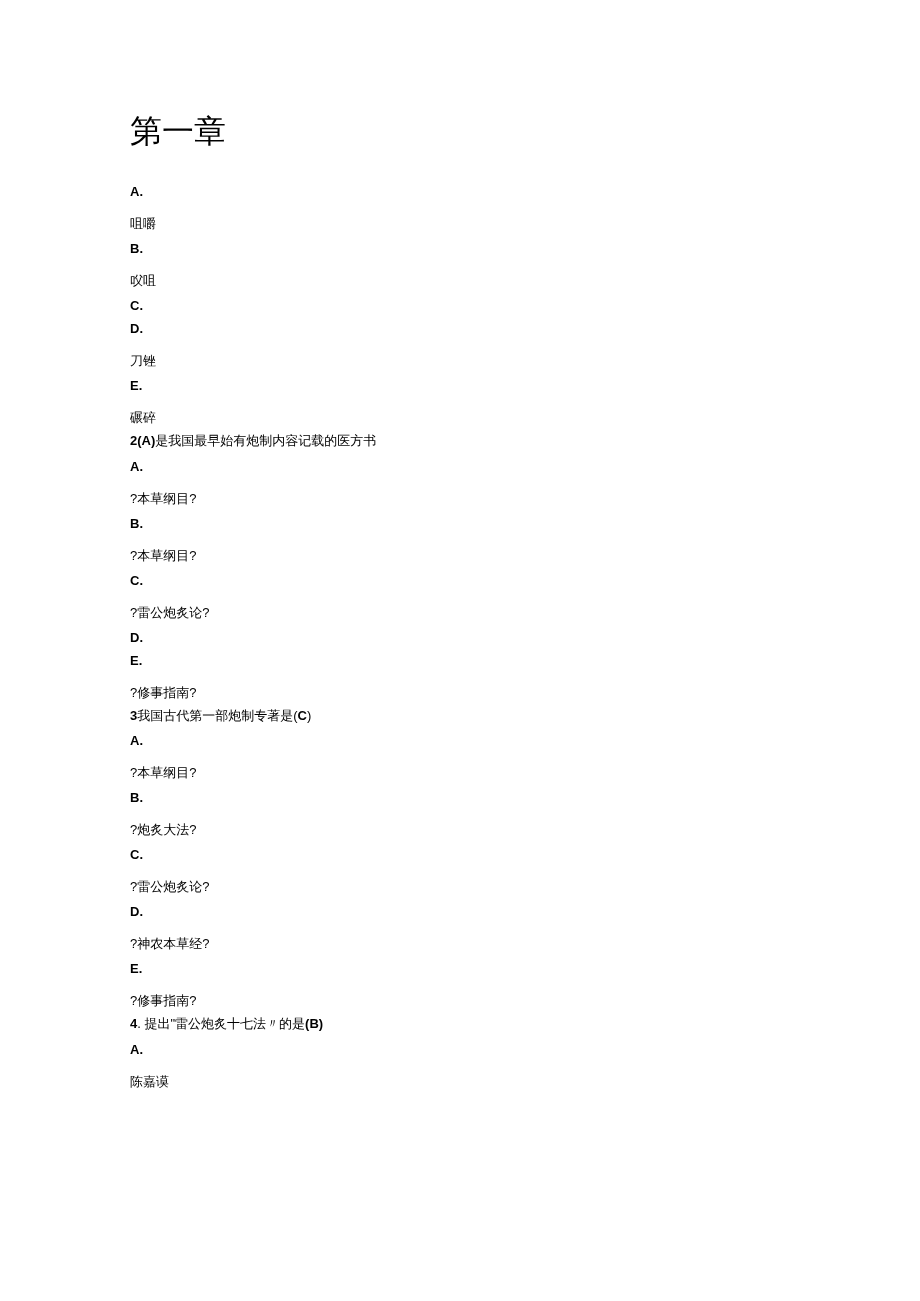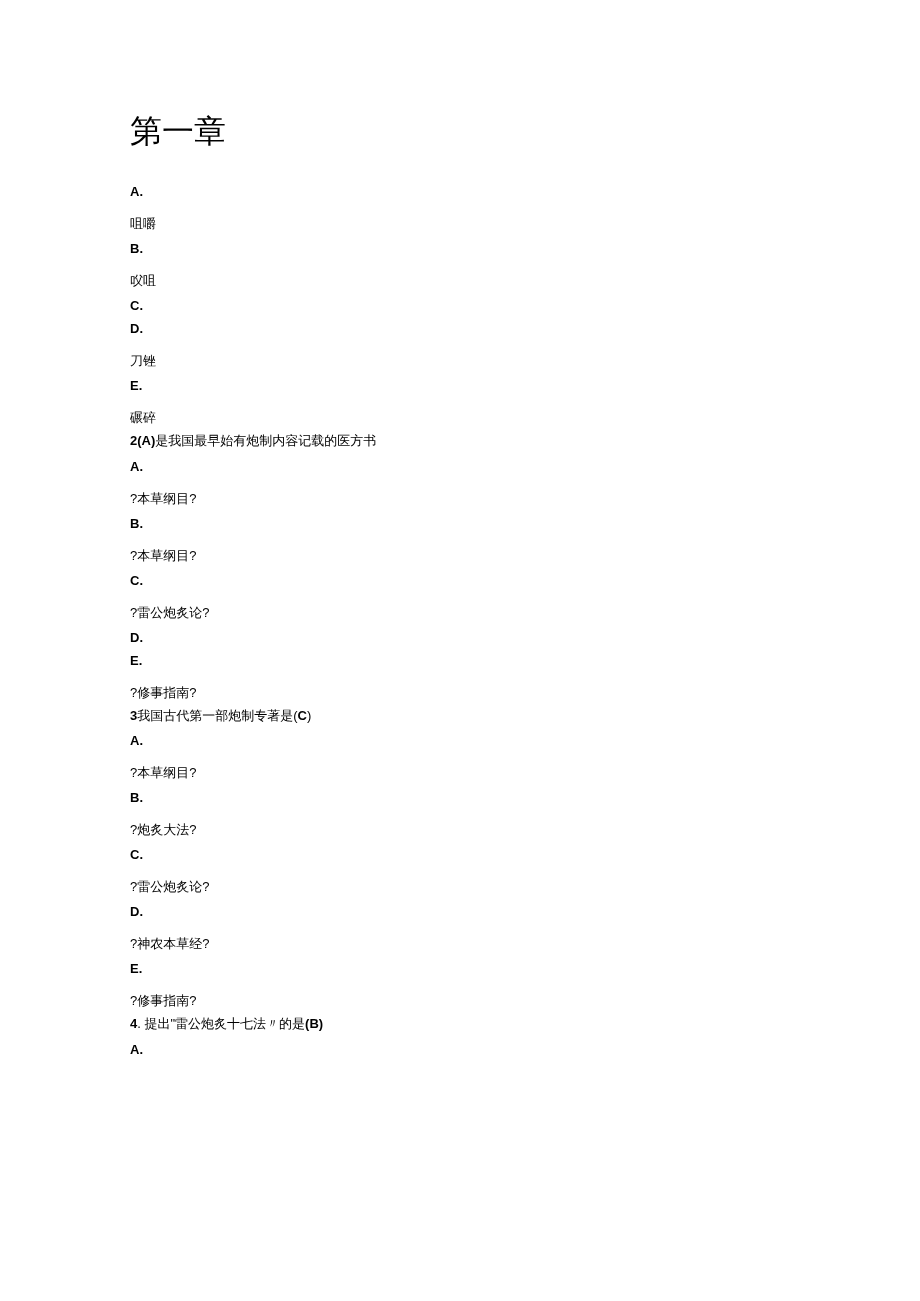--- a/index.html
+++ b/index.html
@@ -114,15 +114,16 @@
   <div class="block">
       <div class="option-letter">E.</div>
       <div class="option-text">?修事指南?</div>
     </div>
 
   <div class="question">
     <span class="qnum">4</span><span>. 提出"雷公炮炙十七法〃的是</span><span class="qnum">(B)</span><span></span>
   </div>
   <div class="block">
       <div class="option-letter">A.</div>
+      <div class="option-text">陈嘉谟</div>
     </div>
 
 </div>
 
 </body></html>

